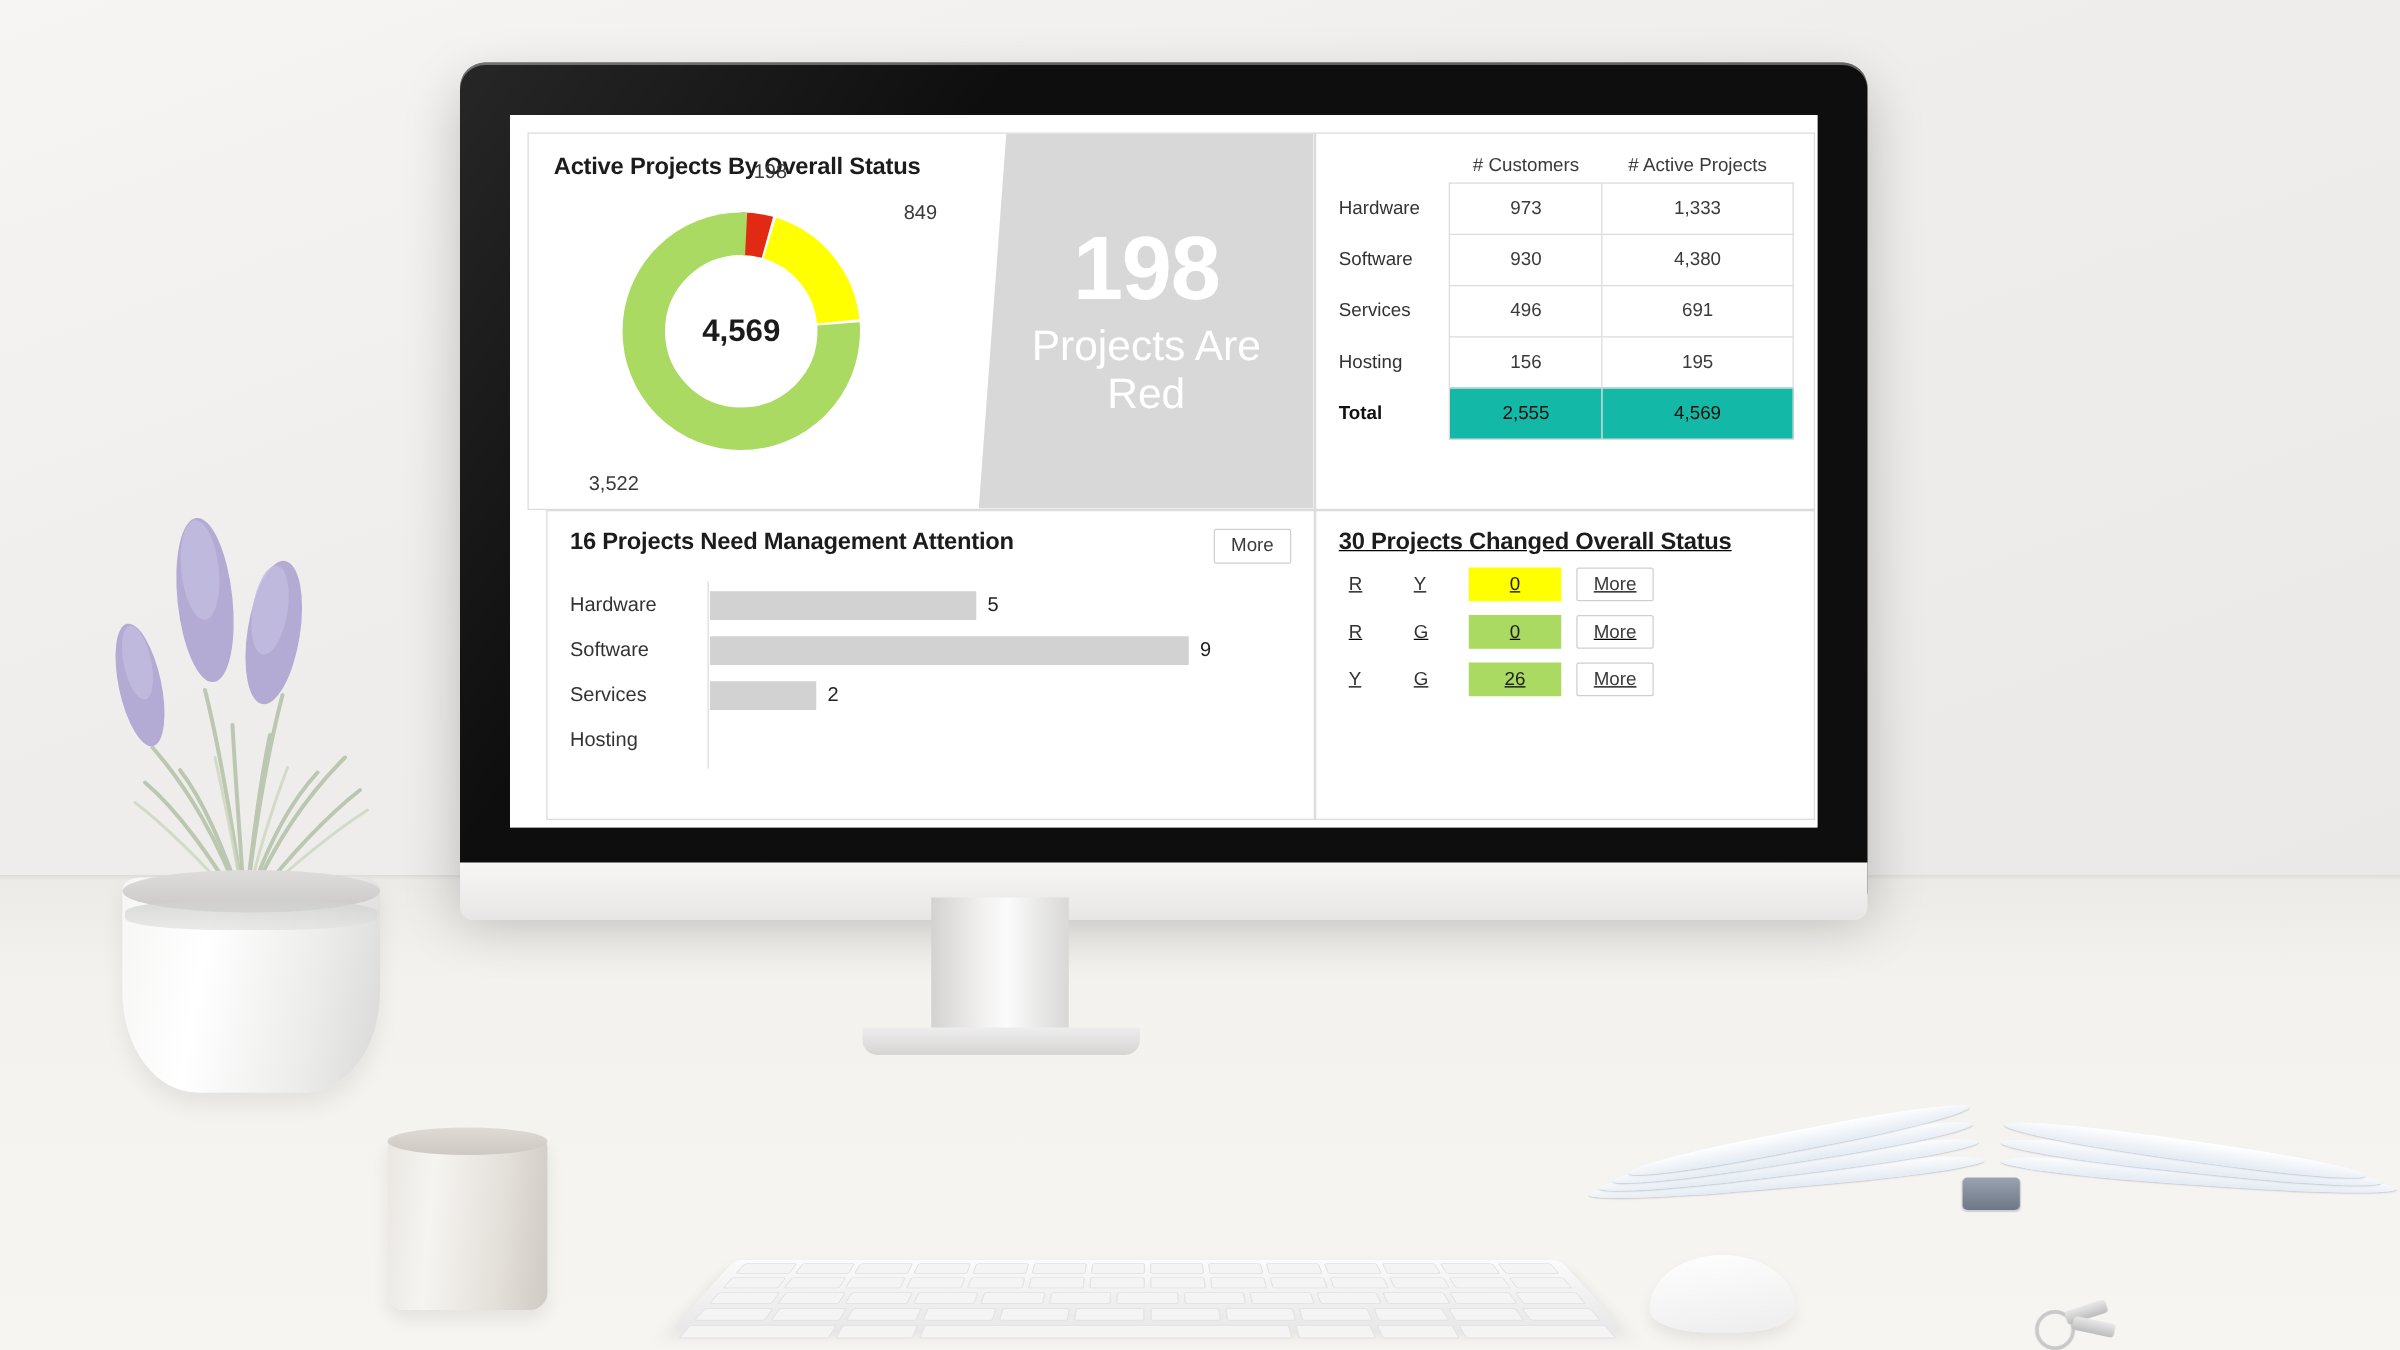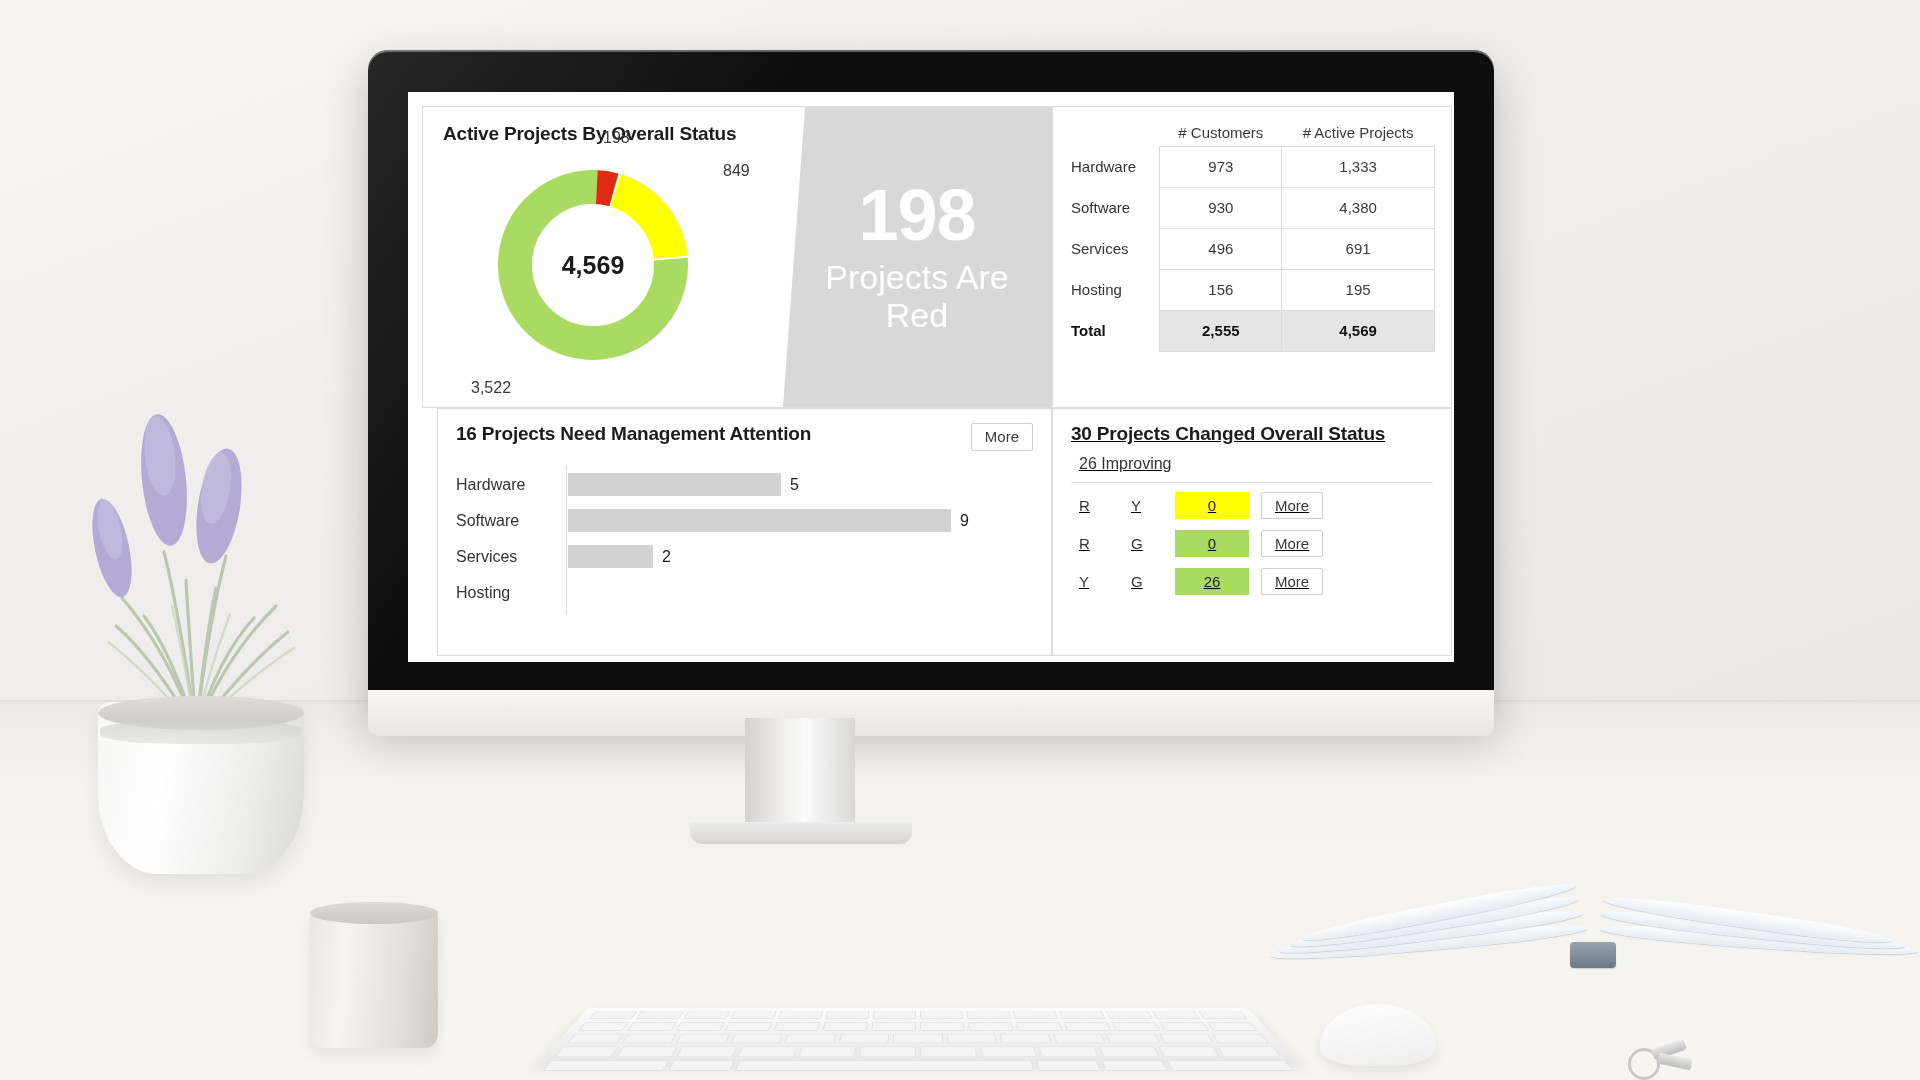--- a/index.html
+++ b/index.html
@@ -68,21 +68,21 @@
   #kpi-caption{font-size:34px;line-height:1.12;margin-top:8px;padding:0 16px;font-weight:300;}
 
   
   #table-card{padding:14px 16px;}
   table.matrix{border-collapse:collapse;width:100%;font-size:15px;color:#3a3a3a;}
   table.matrix th{font-weight:normal;color:#3a3a3a;padding:4px 8px;text-align:center;
     vertical-align:bottom;line-height:1.12;border:0;}
   table.matrix th.rowhdr{text-align:left;border:0;}
   table.matrix td{border:1px solid #dcdcdc;text-align:center;padding:7px 8px;height:26px;}
   table.matrix td.rowlabel{border:0;text-align:left;padding-left:2px;color:#333;}
-  table.matrix tr.total td{background:#e5e5e5;font-weight:bold;color:#111;}
+  table.matrix tr.total td{background:#14b8a6;font-weight:normal;color:#111;}
   table.matrix tr.total td.rowlabel{background:transparent;font-weight:bold;}
 
   
   #bar-card{padding:14px 18px;margin-left:15px;}
   #bar-head{display:flex;align-items:flex-start;justify-content:space-between;}
   .more-btn{font-size:15px;color:#3a3a3a;background:#fff;border:1px solid #cfcfcf;
     padding:3px 13px;border-radius:2px;cursor:pointer;line-height:1.3;}
   #bars{margin-top:16px;position:relative;padding-left:112px;}
   #bars:before{content:"";position:absolute;left:110px;top:-2px;width:1px;height:150px;background:#dcdcdc;}
   .bar-row{display:flex;align-items:center;height:36px;position:relative;}
@@ -286,21 +286,20 @@
               <span class="bar-label">Hosting</span>
               <span class="bar-fill" style="width:0px"></span>
               <span class="bar-val"></span>
             </div>
           </div>
         </div>
 
         <div class="card" id="change-card">
           <div class="card-title">30 Projects Changed Overall Status</div>
 
-          <div id="improving">26 Improving</div>
 
           <div class="chg-row">
             <span class="chg-from">R</span>
             <span class="chg-to">Y</span>
             <span class="chg-count" style="background:#ffff00">0</span>
             <button class="more-btn chg-more">More</button>
           </div>
 
           <div class="chg-row">
             <span class="chg-from">R</span>

